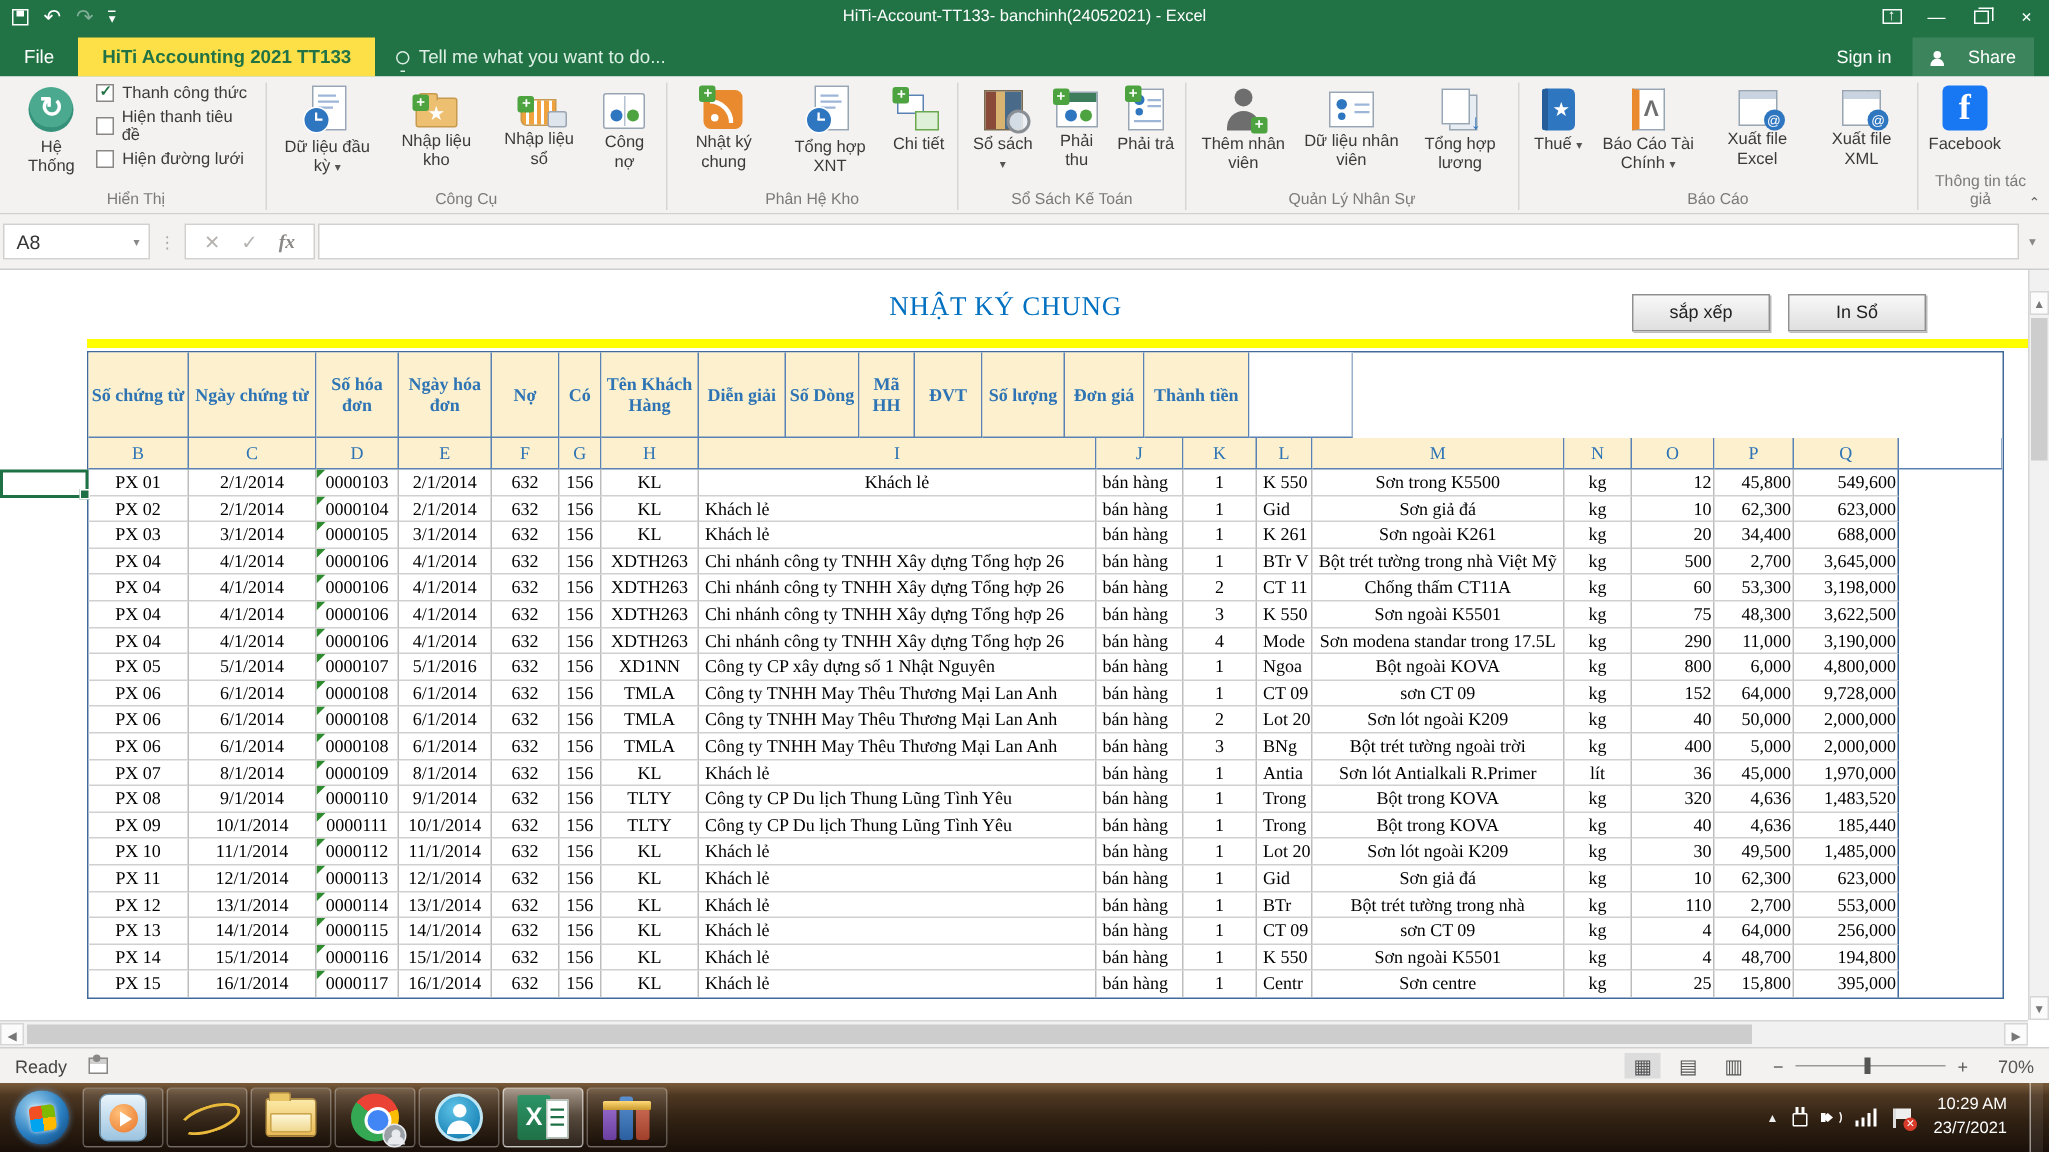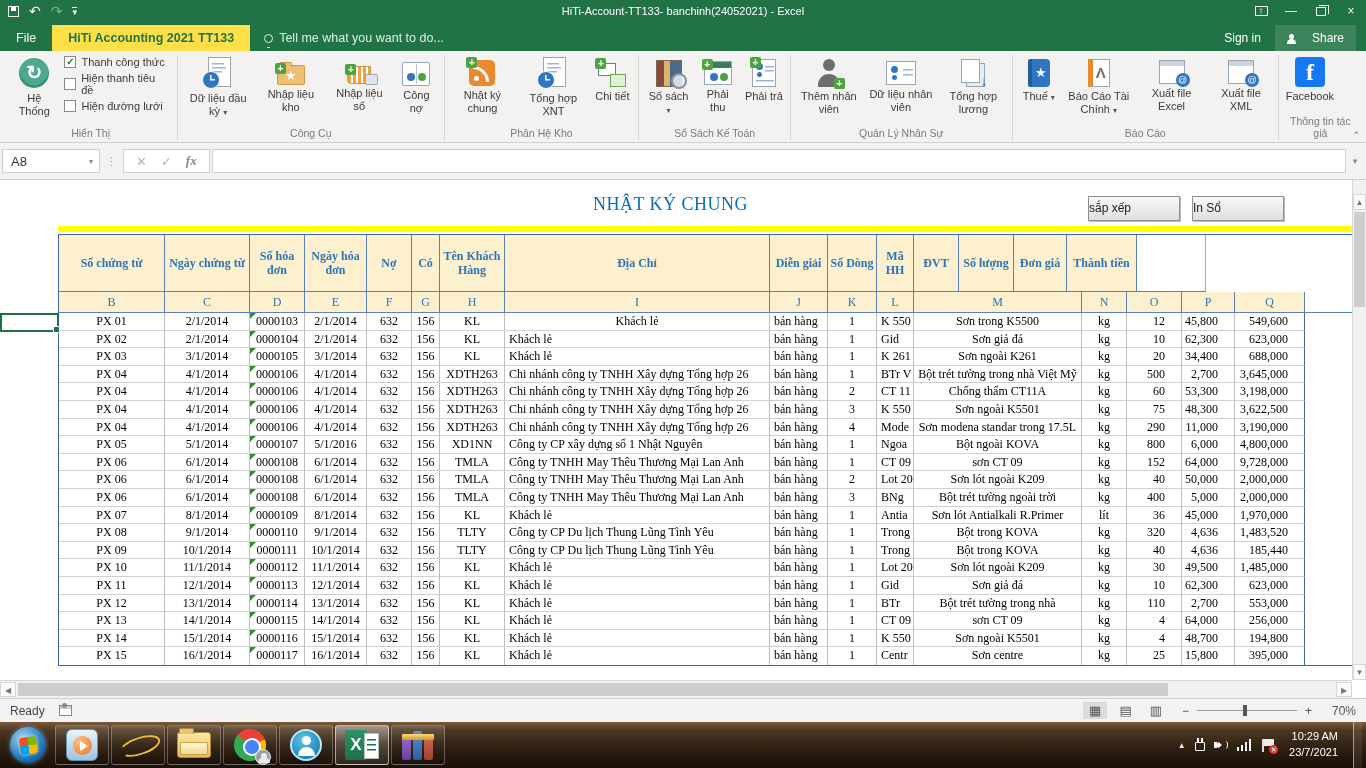--- a/index.html
+++ b/index.html
@@ -120,35 +120,35 @@
   .namebox .nb-dd{margin-left:auto;color:#888;font-size:8px;padding-right:6px;}
   .fx-dots{color:#aaa;font-size:11px;padding:0 6px;}
   .fx-icons{display:flex;align-items:center;gap:14px;background:#fff;border:1px solid #d2d0ce;height:24px;padding:0 12px;color:#b5b2af;font-size:13px;}
   .fx-icons .fx{font-family:"Liberation Serif",serif;font-style:italic;color:#8a8886;font-weight:bold;}
   .formula-input{flex:1;height:24px;background:#fff;border:1px solid #d2d0ce;margin-left:2px;}
   .fb-expand{width:18px;color:#888;font-size:9px;text-align:center;}
 
   
   #sheet{position:absolute;top:180px;left:0;right:0;bottom:70px;background:#fff;overflow:hidden;}
   #sheet-title{position:absolute;top:14px;left:58px;width:1225px;text-align:center;font-family:"Liberation Serif",serif;font-size:18px;color:#0070c0;letter-spacing:.5px;}
-  .sheet-btn{position:absolute;height:25px;background:linear-gradient(#f8f8f8,#dfdfdf);border:1px solid #8f8f8f;box-shadow:1px 1px 0 #bbb;font-size:12px;text-align:left;line-height:23px;color:#222;}
+  .sheet-btn{position:absolute;height:25px;background:linear-gradient(#f8f8f8,#dfdfdf);border:1px solid #8f8f8f;box-shadow:1px 1px 0 #bbb;font-size:12px;text-align:center;line-height:23px;color:#222;}
   #btn-sort{top:16px;left:1088px;width:92px;}
   #btn-print{top:16px;left:1192px;width:92px;}
   #yellow-band{position:absolute;top:46px;left:58px;width:1294px;height:6px;background:#ffff00;}
   #table{position:absolute;top:54px;left:58px;border:1px solid #41689b;font-family:"Liberation Serif",serif;}
   .hrow,.lrow,.trow{display:flex;}
   .hcell{height:57px;background:#fcf0ce;color:#2e74b5;font-weight:bold;font-size:12px;border-right:1px solid #5b82b5;border-bottom:1px solid #5b82b5;display:flex;align-items:center;justify-content:center;text-align:center;line-height:1.2;padding:1px 2px;}
   .lcell{height:21px;background:#fcf0ce;color:#2e74b5;font-size:12px;border-right:1px solid #5b82b5;border-bottom:1px solid #5b82b5;text-align:center;line-height:20px;}
   .hcell.filler,.lcell.filler{background:#fff;border-right:1px solid #9ab0cc;}
   .tcell{height:17.6px;font-size:12px;color:#000;border-right:1px solid #bdbdbd;border-bottom:1px solid #d0d0d0;text-align:center;line-height:16.5px;white-space:nowrap;overflow:hidden;position:relative;}
   .trow:last-child .tcell{border-bottom:none;}
   .tcell.c7,.tcell.c8,.tcell.c10{text-align:left;padding-left:4px;}
-  .tcell.c13,.tcell.c14,.tcell.c15{text-align:right;padding-right:16px;}
+  .tcell.c13,.tcell.c14,.tcell.c15{text-align:right;padding-right:1px;}
   .tcell.center{text-align:center;padding-left:0;}
-  .c0{width:106px;}.c1{width:85px;}.c2{width:55px;}.c3{width:62px;}.c4{width:45px;}.c5{width:28px;}
+  .c0{width:67px;}.c1{width:85px;}.c2{width:55px;}.c3{width:62px;}.c4{width:45px;}.c5{width:28px;}
   .c6{width:65px;}.c7{width:265px;}.c8{width:58px;}.c9{width:49px;}.c10{width:37px;}.c11{width:168px;}
   .c12{width:45px;}.c13{width:55px;}.c14{width:53px;}.c15{width:70px;}.filler{width:69px;}
   .tcell.c15{border-right:1px solid #41689b;font-family:Liberation Serif, serif;}
   .gtri{position:absolute;left:0;top:0;width:0;height:0;border-top:6px solid #2e8b2e;border-right:6px solid transparent;}
   #active-cell{position:absolute;top:133px;left:0;width:59px;height:19px;border:2px solid #1e7145;background:#fff;}
   #active-cell::after{content:"";position:absolute;right:-3px;bottom:-3px;width:5px;height:5px;background:#1e7145;border:1px solid #fff;}
   
   #vscroll{position:absolute;top:0;right:0;bottom:18px;width:14px;background:#f1f1f1;border-left:1px solid #d6d6d6;}
   #vscroll .arr{position:absolute;left:0;right:0;height:16px;color:#777;font-size:8px;text-align:center;line-height:16px;}
   #vscroll .arr.up{top:14px;border:1px solid #d6d6d6;background:#fbfbfb;}
@@ -444,21 +444,20 @@
     <div id="yellow-band"></div>
     <div id="table">
       <div class="hrow">
           <div class="hcell c0">Số chứng từ</div>
           <div class="hcell c1">Ngày chứng từ</div>
           <div class="hcell c2">Số hóa đơn</div>
           <div class="hcell c3">Ngày hóa đơn</div>
           <div class="hcell c4">Nợ</div>
           <div class="hcell c5">Có</div>
           <div class="hcell c6">Tên Khách Hàng</div>
-          <div class="hcell c7">Địa Chỉ</div>
           <div class="hcell c8">Diễn giải</div>
           <div class="hcell c9">Số Dòng</div>
           <div class="hcell c10">Mã HH</div>
           <div class="hcell c12">ĐVT</div>
           <div class="hcell c13">Số lượng</div>
           <div class="hcell c14">Đơn giá</div>
           <div class="hcell c15">Thành tiền</div>
           <div class="hcell filler"></div>
         </div>
       <div class="lrow">

